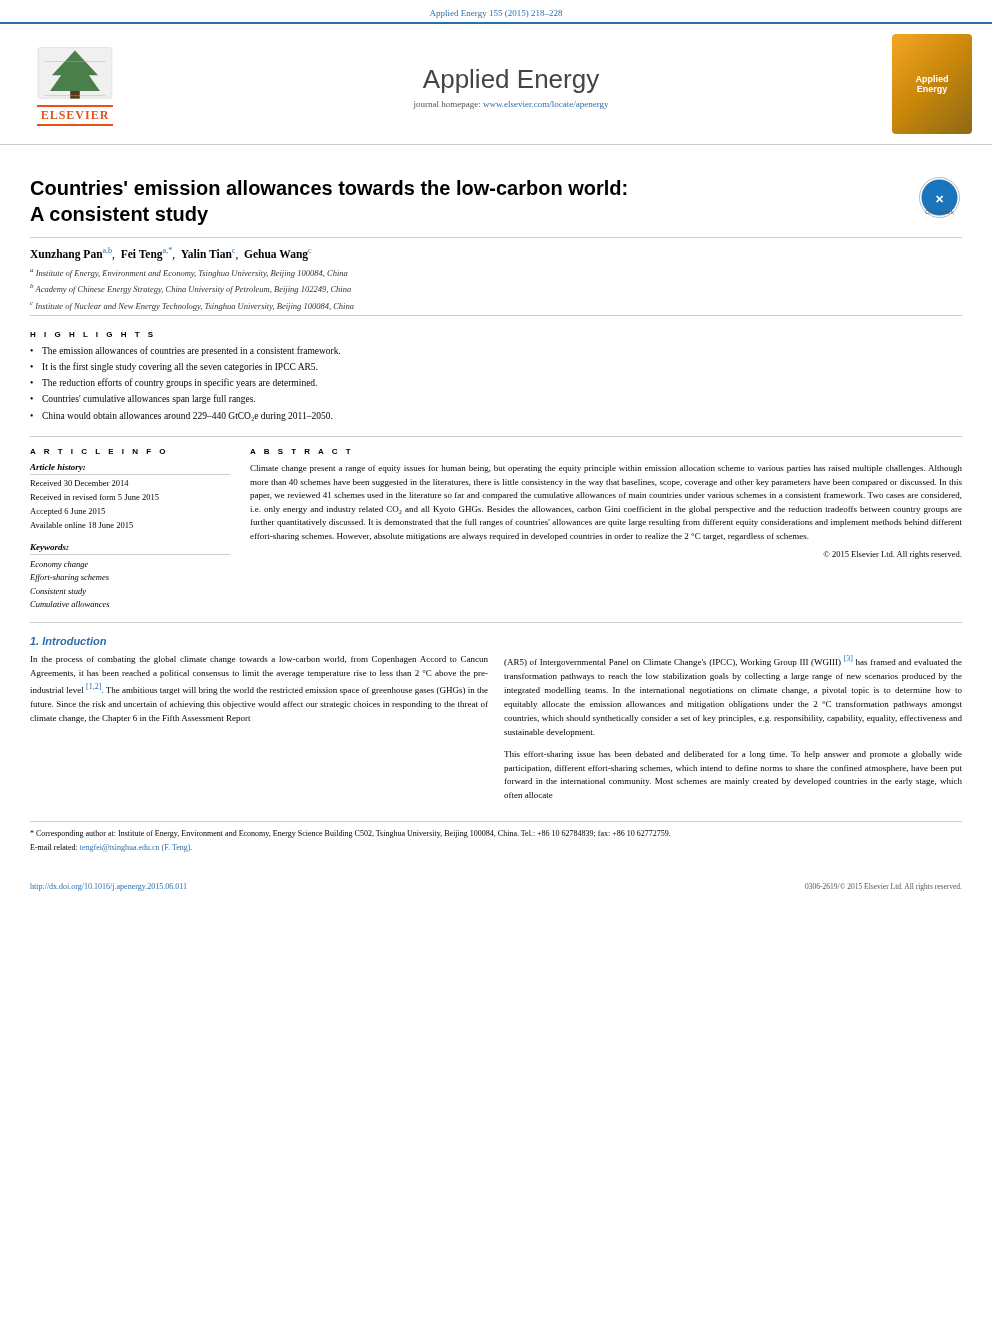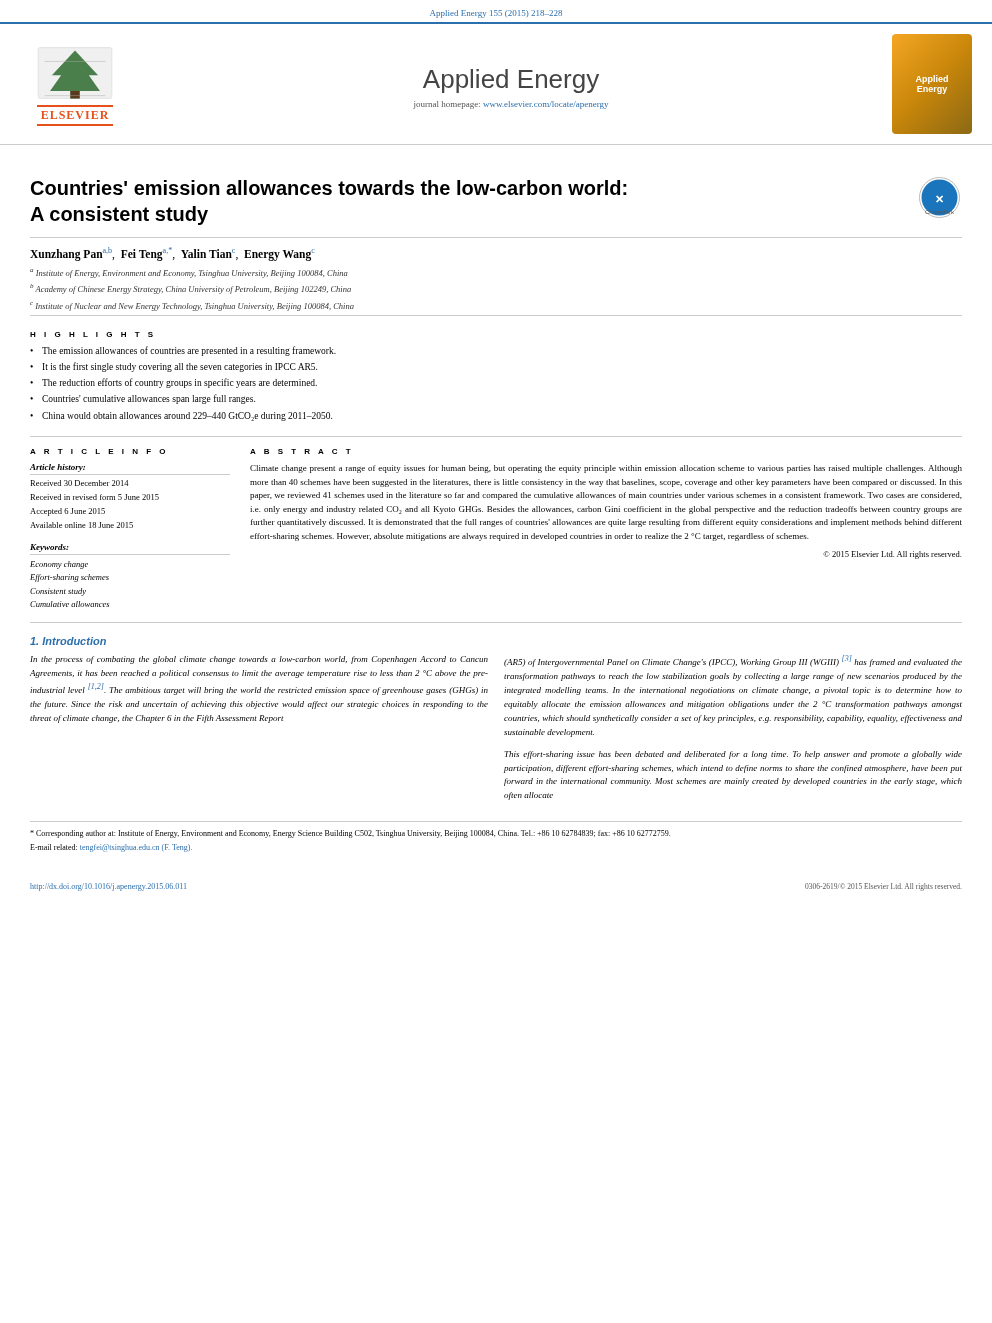--- a/index.html
+++ b/index.html
@@ -235,21 +235,20 @@
       margin-top: 6px;
       color: #000;
     }
     
     .body-content {
       padding: 12px 0 0 0;
     }
     .body-two-col {
       display: flex;
       gap: 16px;
-      font-style: italic;
     }
     .body-left {
       flex: 1;
     }
     .body-right {
       flex: 1;
     }
     .section-number-title {
       font-size: 11px;
       font-weight: bold;
@@ -353,33 +352,33 @@
           <text x="22.5" y="39" text-anchor="middle" fill="#555" font-size="6" font-family="Arial">CrossMark</text>
         </svg>
       </div>
     </div>
 
     <div class="authors-section">
       <div class="authors-line">
         <span class="author-name">Xunzhang Pan</span><span class="author-sup">a,b</span>,&nbsp;
         <span class="author-name">Fei Teng</span><span class="author-sup">a,*</span>,&nbsp;
         <span class="author-name">Yalin Tian</span><span class="author-sup">c</span>,&nbsp;
-        <span class="author-name">Energy Wang</span><span class="author-sup">c</span>
+        <span class="author-name">Gehua Wang</span><span class="author-sup">c</span>
       </div>
       <div class="affiliations">
         <div class="affil-line"><sup style="font-size:7px;">a</sup> <em>Institute of Energy, Environment and Economy, Tsinghua University, Beijing 100084, China</em></div>
         <div class="affil-line"><sup style="font-size:7px;">b</sup> <em>Academy of Chinese Energy Strategy, China University of Petroleum, Beijing 102249, China</em></div>
         <div class="affil-line"><sup style="font-size:7px;">c</sup> <em>Institute of Nuclear and New Energy Technology, Tsinghua University, Beijing 100084, China</em></div>
       </div>
     </div>
 
     <div class="highlights-section">
       <div class="section-heading">H I G H L I G H T S</div>
       <ul class="highlights-list">
-        <li>The emission allowances of countries are presented in a resulting framework.</li>
+        <li>The emission allowances of countries are presented in a consistent framework.</li>
         <li>It is the first single study covering all the seven categories in IPCC AR5.</li>
         <li>The reduction efforts of country groups in specific years are determined.</li>
         <li>Countries' cumulative allowances span large full ranges.</li>
         <li>China would obtain allowances around 229–440 GtCO₂e during 2011–2050.</li>
       </ul>
     </div>
 
     <div class="two-col">
 
       <div class="left-col">

